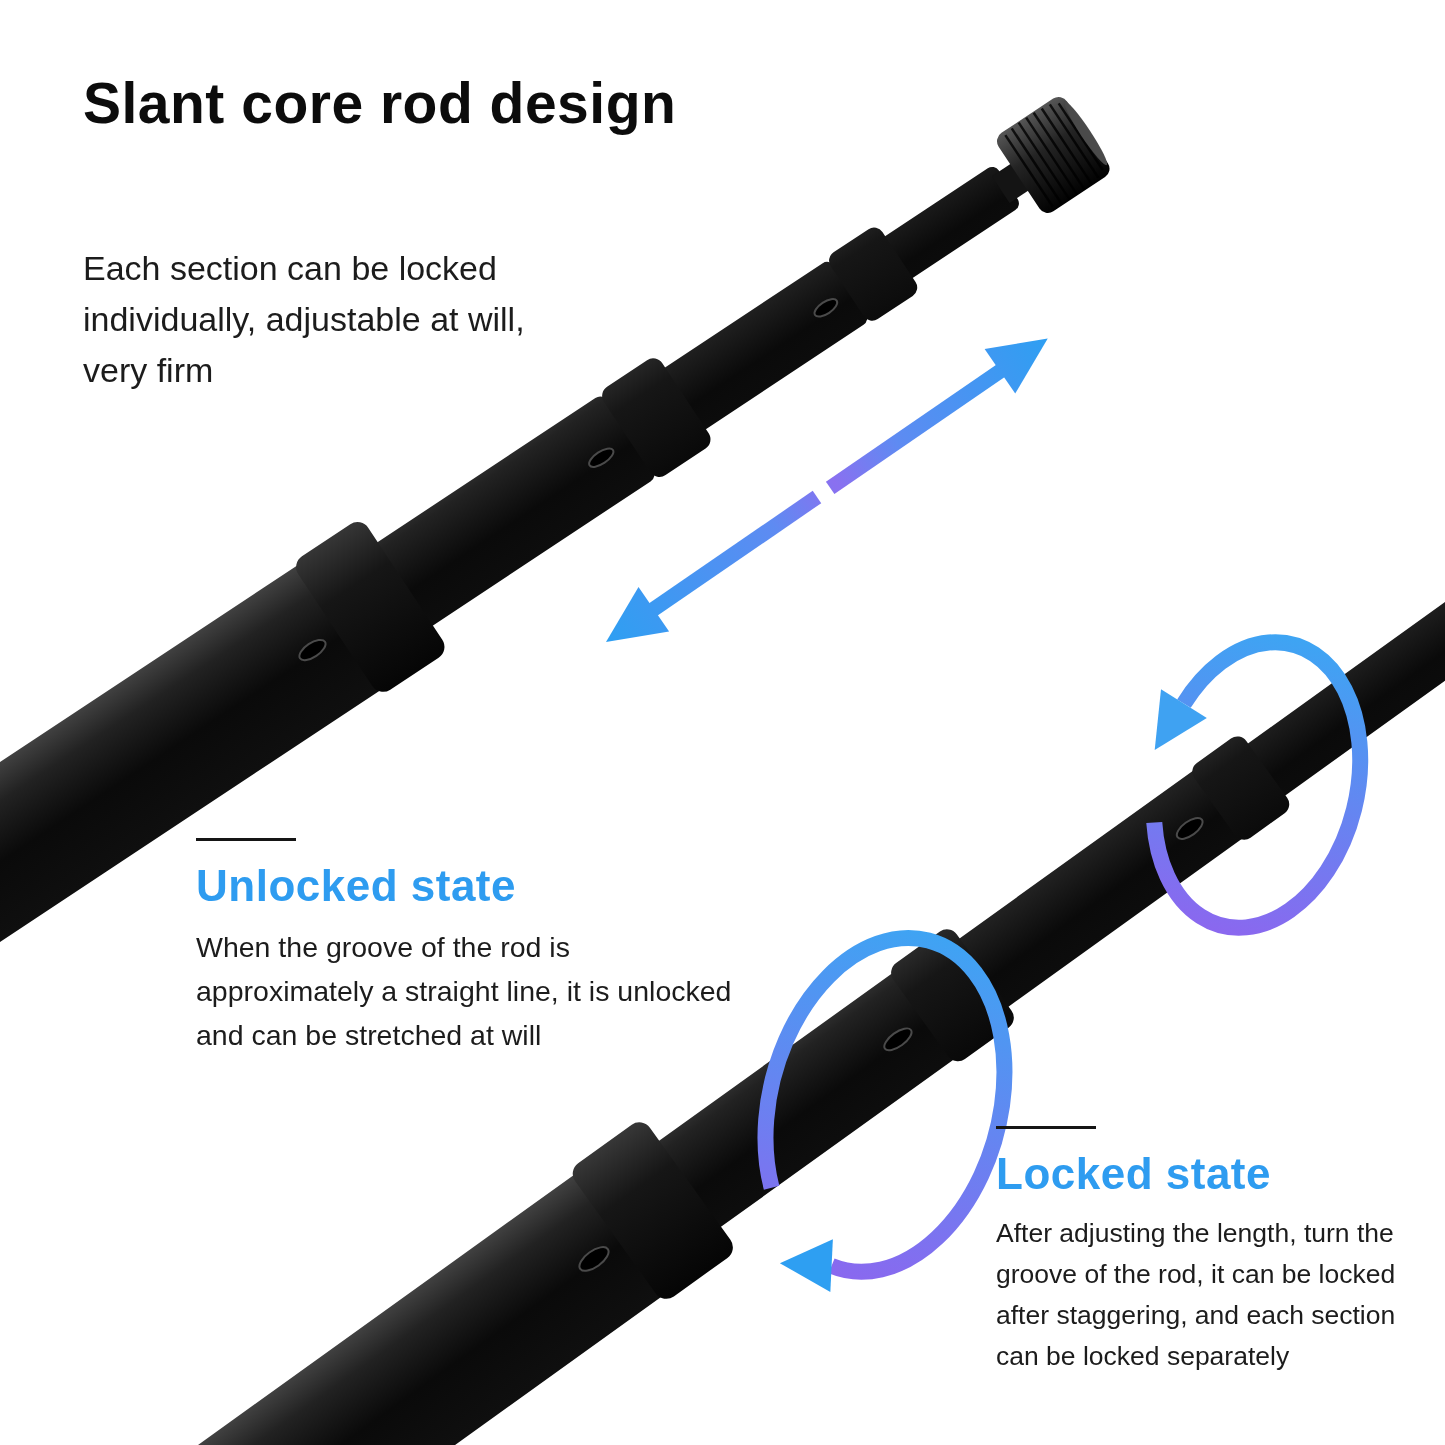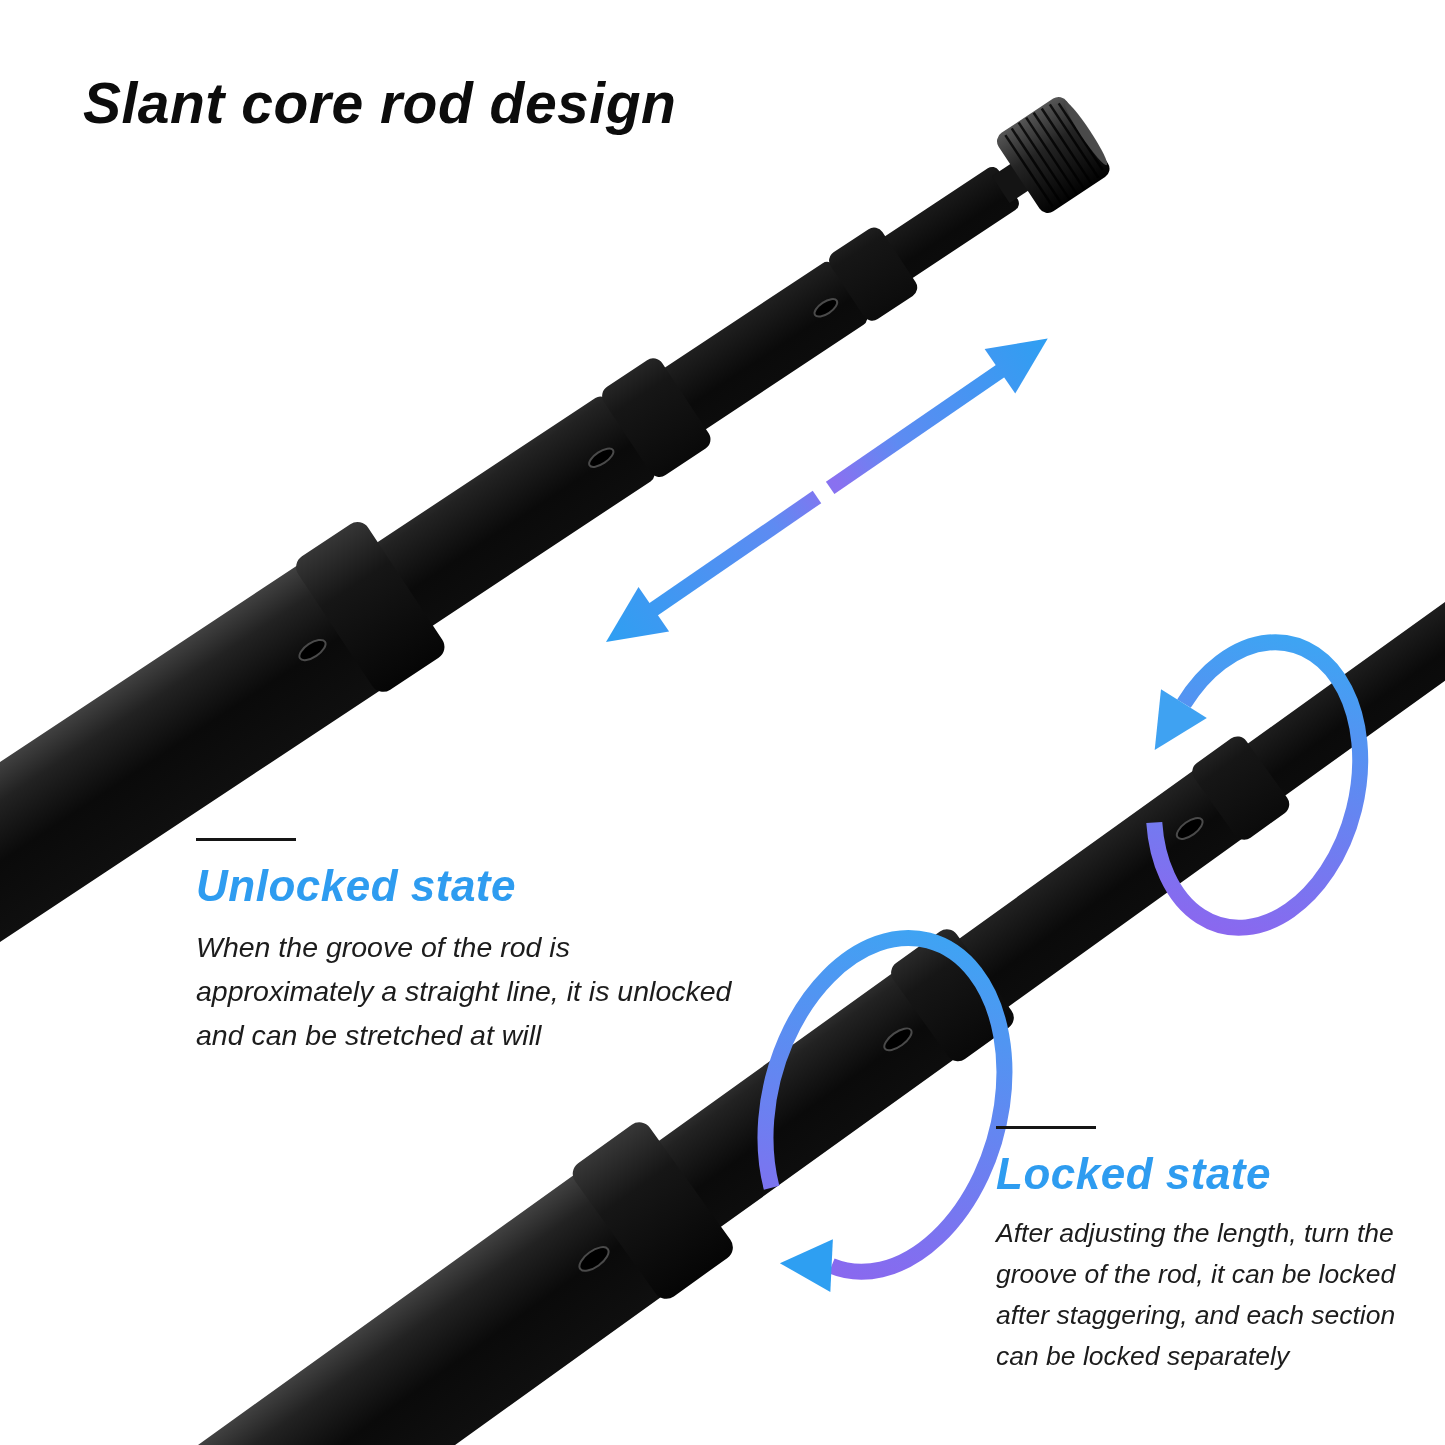--- a/index.html
+++ b/index.html
@@ -4,21 +4,20 @@
 <style>
   html, body { margin: 0; padding: 0; background: #ffffff; }
   .canvas {
     position: relative;
     width: 1445px;
     height: 1445px;
     background: #ffffff;
     overflow: hidden;
     font-family: "Liberation Sans", sans-serif;
     color: #111;
-    font-style: italic;
   }
   .art-layer { position: absolute; left: 0; top: 0; width: 1445px; height: 1445px; }
   .txt { position: absolute; }
 
   .page-title {
     left: 83px; top: 68px;
     font-size: 57px; font-weight: 700; line-height: 1.24;
     color: #0c0c0c; letter-spacing: 0.5px;
   }
   .intro {
@@ -129,20 +128,21 @@
     <g transform="translate(885,1105) rotate(15)">
       <path d="M -88.1 109.3 A 115 170 0 1 1 -10 169.3" fill="none" stroke="url(#spinGrad2)" stroke-width="16"></path>
       <polygon points="-60.6,180 -15.6,143.2 -4.4,194.8" fill="#2E9FF2"></polygon>
     </g>
   </svg>
 
   <div class="txt page-title">
     <div>Slant core rod design</div>
   </div>
 
+  <div class="txt intro">Each section can be locked individually, adjustable at will, very firm</div>
 
   <div class="callout callout-unlocked">
     <div class="rule"></div>
     <h2>Unlocked state</h2>
     <p>When the groove of the rod is approximately a straight line, it is unlocked and can be stretched at will</p>
   </div>
 
   <div class="callout callout-locked">
     <div class="rule"></div>
     <h2>Locked state</h2>

